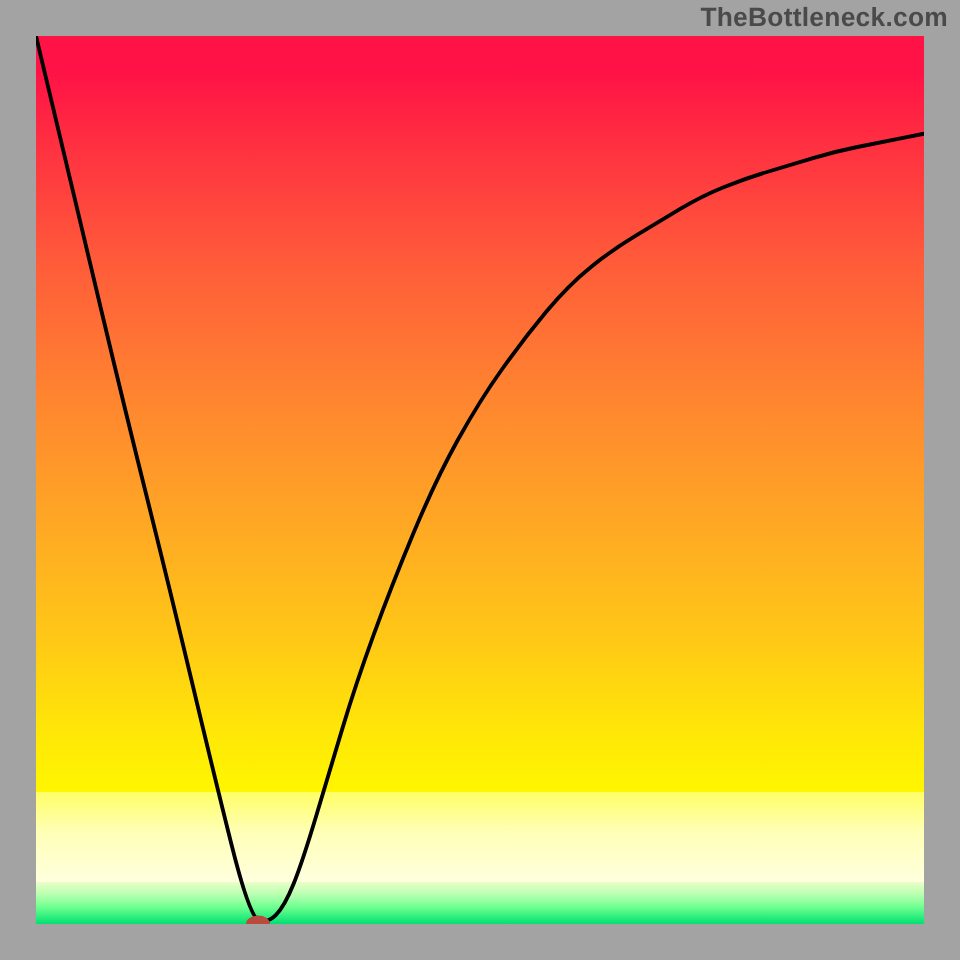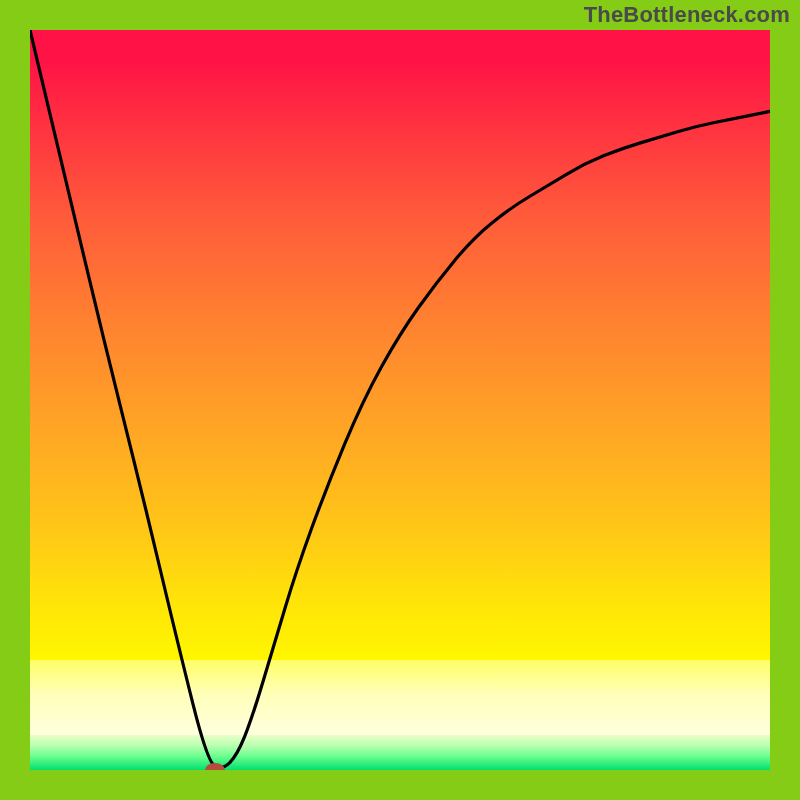--- a/index.html
+++ b/index.html
@@ -8,21 +8,21 @@
     width: 800px;
     height: 800px;
     overflow: hidden;
     background: #000;
     font-family: Arial, Helvetica, sans-serif;
   }
   .frame {
     position: relative;
     width: 800px;
     height: 800px;
-    background: #84cc16;
+    background: #a3a3a3;
   }
   .watermark {
     position: absolute;
     top: 2px;
     right: 10px;
     color: #4a4a4a;
     font-size: 22px;
     font-weight: bold;
     letter-spacing: 0.2px;
     z-index: 10;

